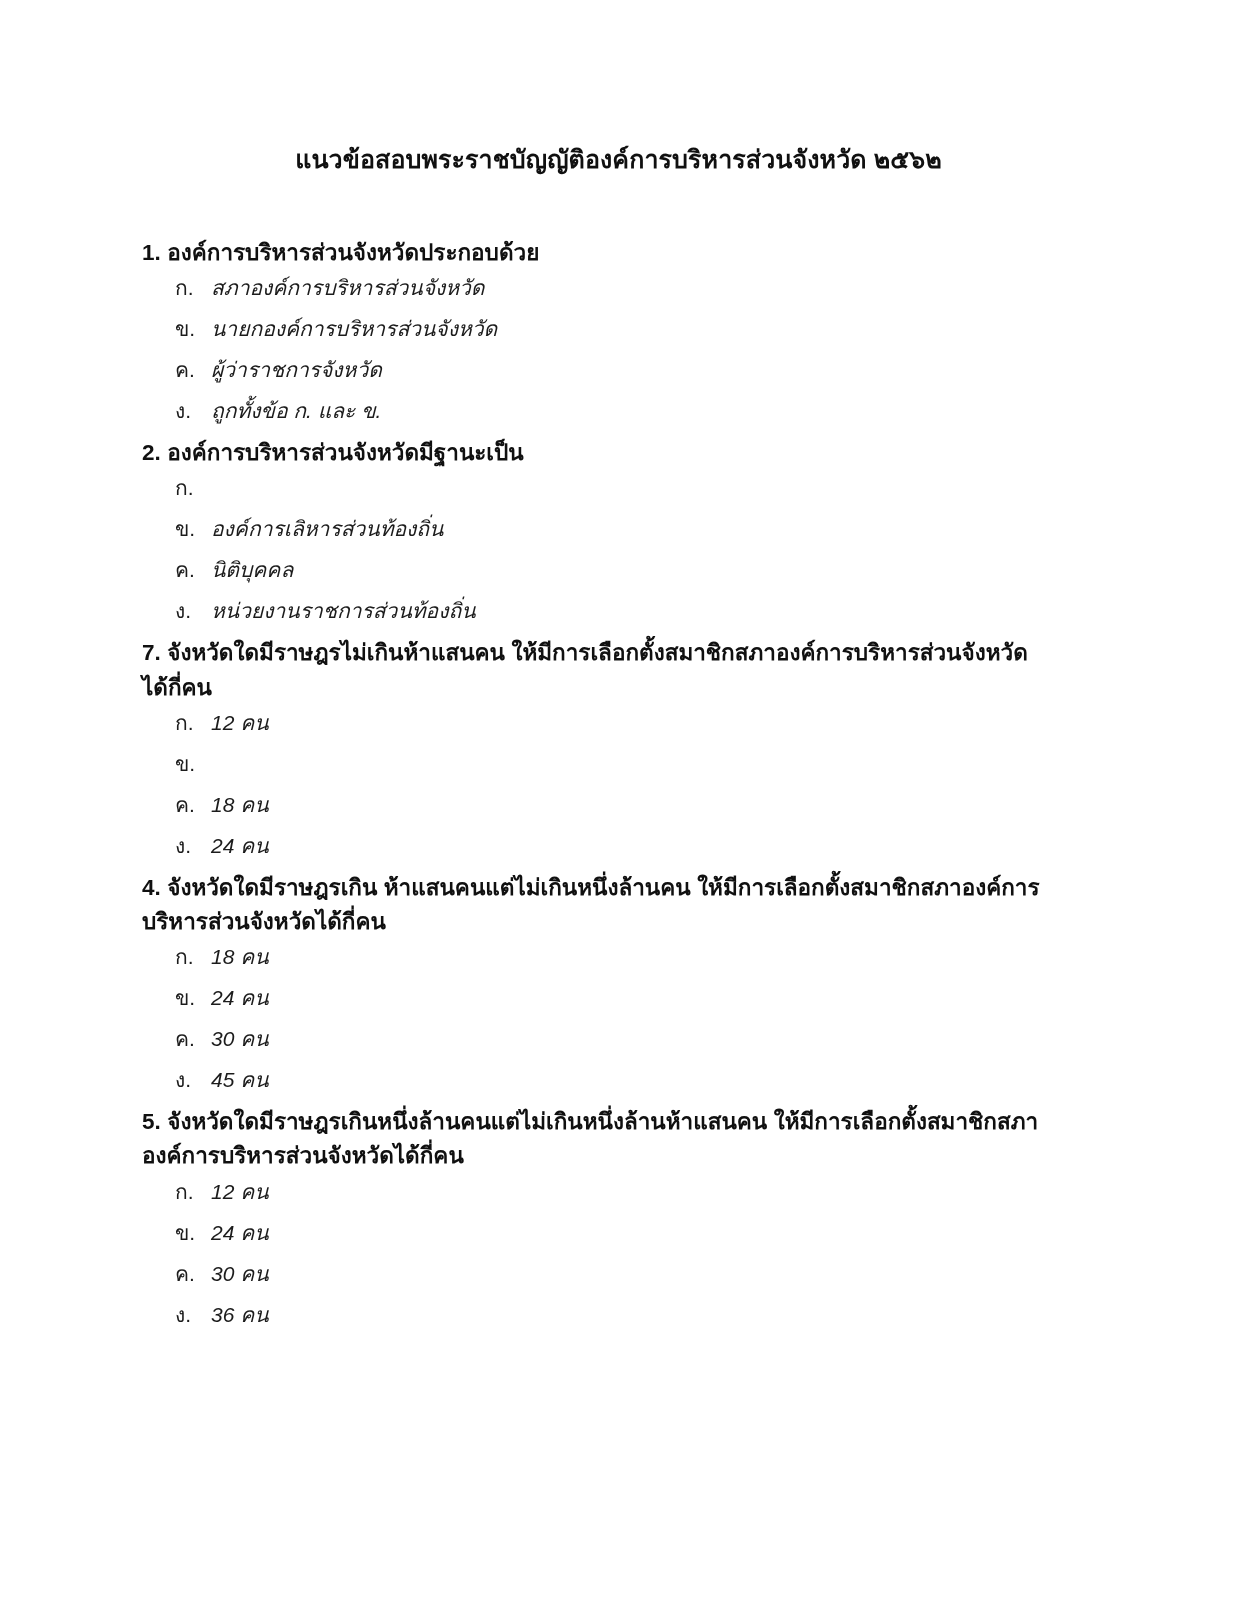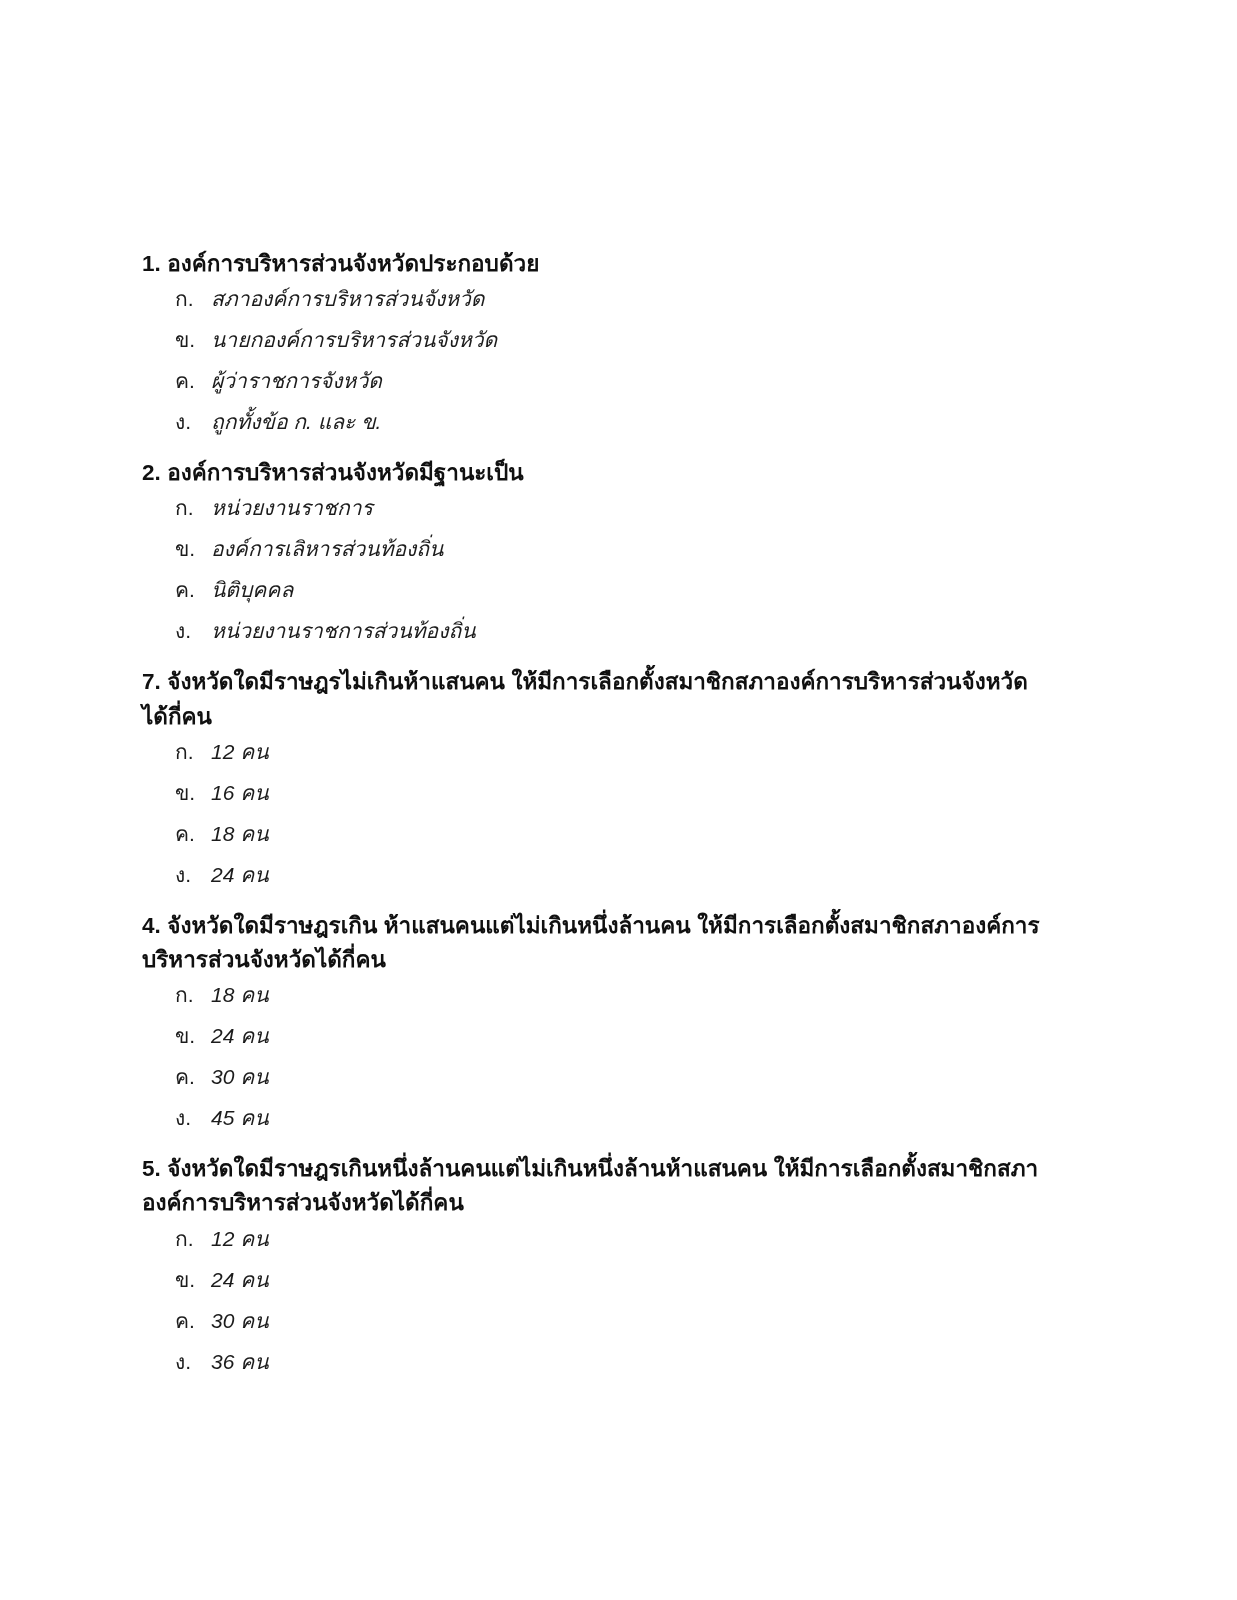--- a/index.html
+++ b/index.html
@@ -38,21 +38,21 @@
   }
 
   .body-col {
     position: absolute;
     top: 236px;
     left: 142px;
     width: 910px;
   }
 
   .q-block {
-    margin: 11px 0 2px 0;
+    margin: 0 0 2px 0;
   }
 
   .q-text {
     font-size: 22.5px;
     font-weight: bold;
     line-height: 1.52;
     color: #101010;
     margin: 0;
     padding: 0;
     text-indent: 0;
@@ -94,20 +94,21 @@
   .opt-label {
     flex: 1 1 auto;
     font-style: italic;
   }
 </style>
 </head>
 <body>
 
 <div class="page">
 
+  <div class="doc-title">แนวข้อสอบพระราชบัญญัติองค์การบริหารส่วนจังหวัด ๒๕๖๒</div>
 
   <div class="body-col">
 
     <div class="q-block q-narrow">
       <p class="q-text">1. องค์การบริหารส่วนจังหวัดประกอบด้วย</p>
       <ul class="opts">
         <li class="opt">
           <span class="opt-marker">ก.</span>
           <span class="opt-label">สภาองค์การบริหารส่วนจังหวัด</span>
         </li>
@@ -124,21 +125,20 @@
           <span class="opt-label">ถูกทั้งข้อ ก. และ ข.</span>
         </li>
       </ul>
     </div>
 
     <div class="q-block q-narrow">
       <p class="q-text">2. องค์การบริหารส่วนจังหวัดมีฐานะเป็น</p>
       <ul class="opts">
         <li class="opt">
           <span class="opt-marker">ก.</span>
-          <span class="opt-label">หน่วยงานราชการ</span>
         </li>
         <li class="opt">
           <span class="opt-marker">ข.</span>
           <span class="opt-label">องค์การเลิหารส่วนท้องถิ่น</span>
         </li>
         <li class="opt">
           <span class="opt-marker">ค.</span>
           <span class="opt-label">นิติบุคคล</span>
         </li>
         <li class="opt">
@@ -150,21 +150,20 @@
 
     <div class="q-block q-wide">
       <p class="q-text">7. จังหวัดใดมีราษฎรไม่เกินห้าแสนคน ให้มีการเลือกตั้งสมาชิกสภาองค์การบริหารส่วนจังหวัดได้กี่คน</p>
       <ul class="opts">
         <li class="opt">
           <span class="opt-marker">ก.</span>
           <span class="opt-label">12 คน</span>
         </li>
         <li class="opt">
           <span class="opt-marker">ข.</span>
-          <span class="opt-label">16 คน</span>
         </li>
         <li class="opt">
           <span class="opt-marker">ค.</span>
           <span class="opt-label">18 คน</span>
         </li>
         <li class="opt">
           <span class="opt-marker">ง.</span>
           <span class="opt-label">24 คน</span>
         </li>
       </ul>

